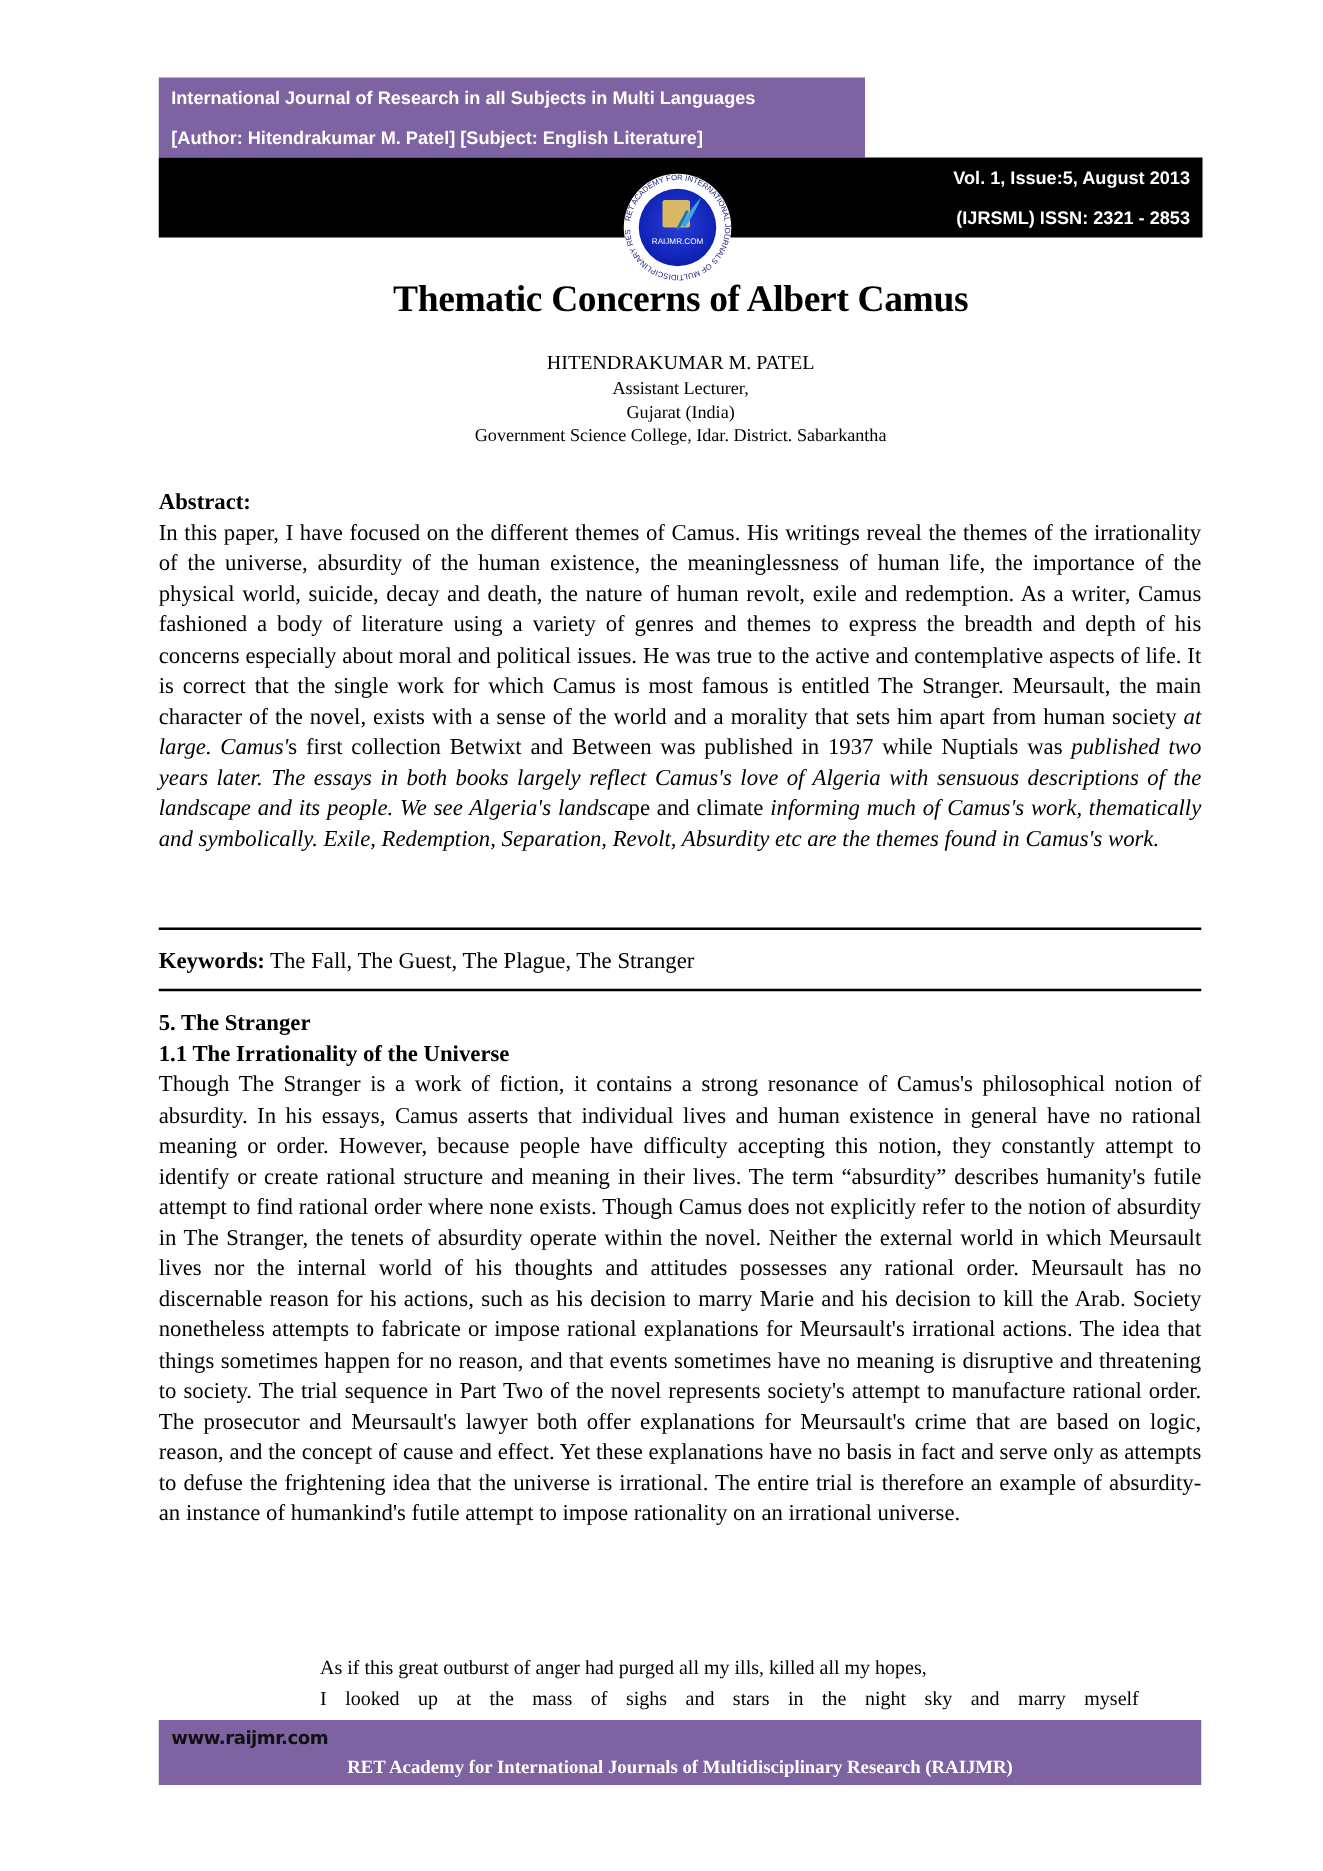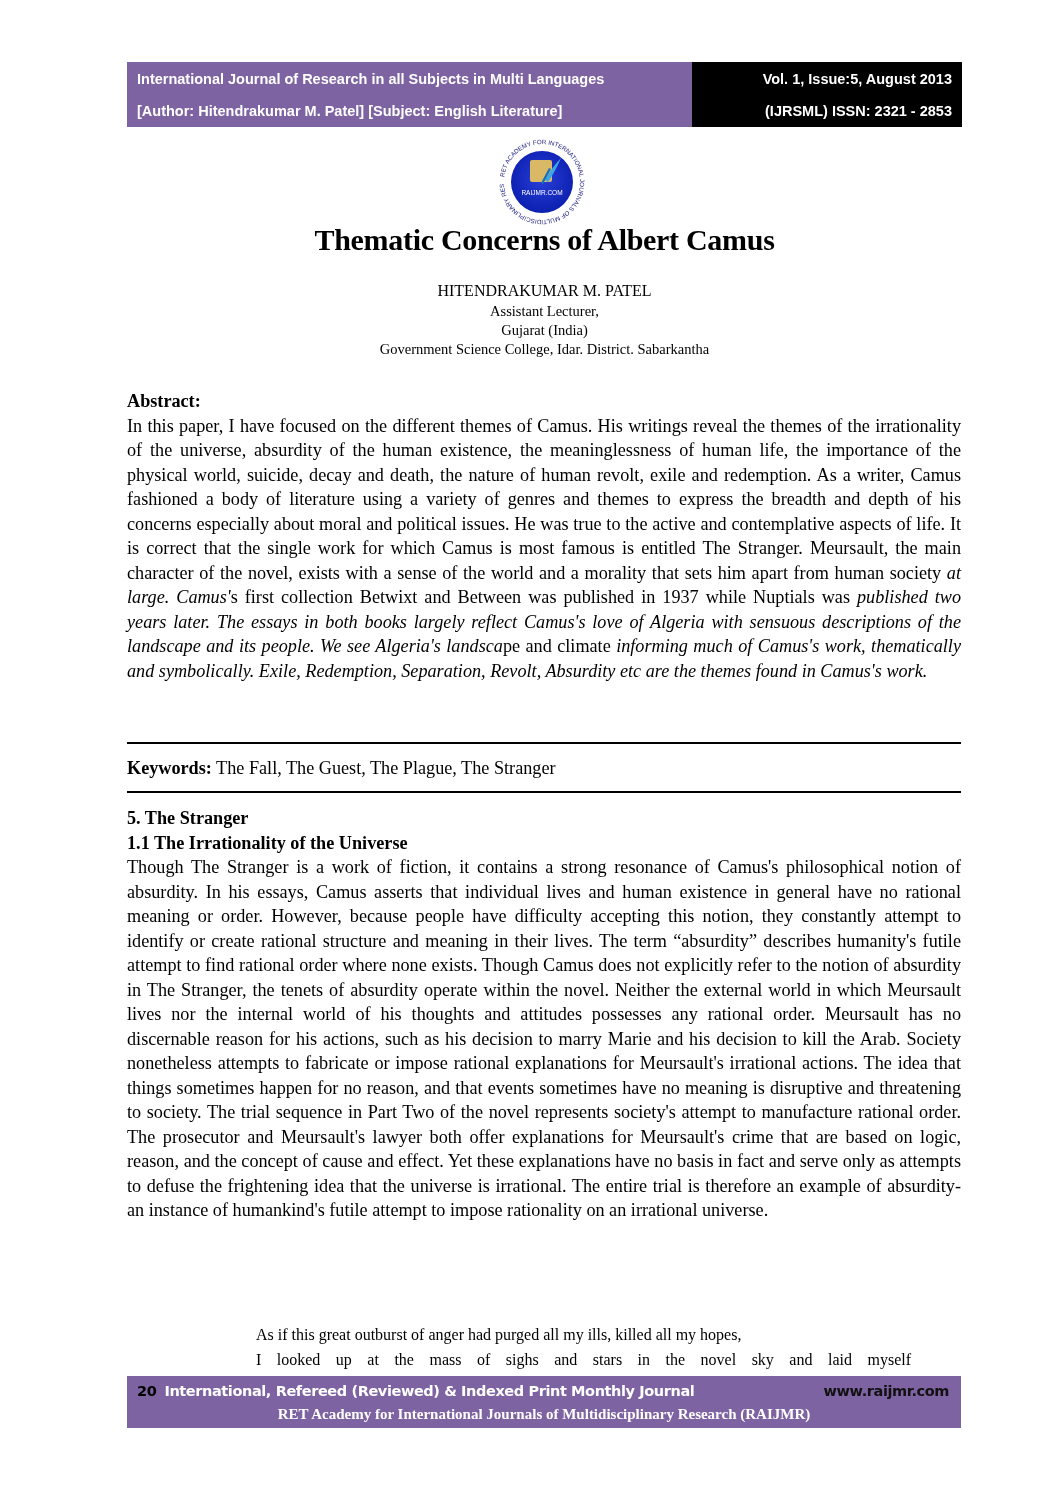--- a/index.html
+++ b/index.html
@@ -1,19 +1,19 @@
 <!DOCTYPE html>
 <html><head>
   <meta charset="utf-8">
   <style>
     html, body { margin: 0; padding: 0; background: #ffffff; }
     body { width: 1058px; height: 1497px; position: relative; overflow: hidden; }
     .page { position: absolute; left: 0; top: 0; width: 1058px; height: 1497px; }
 
-    .header { position: absolute; left: 127px; top: 62px; width: 835px; height: 65px; display: flex; }
+    .header { position: absolute; left: 127px; top: 62px; width: 835px; height: 65px; display: flex; flex-direction: column; }
     .header-left { width: 565px; background: #7e63a2; color: #fff; font-family: "Liberation Sans", sans-serif; font-weight: bold; font-size: 14.5px; padding-left: 10px; box-sizing: border-box; }
     .header-right { flex: 1; background: #000; color: #fff; font-family: "Liberation Sans", sans-serif; font-weight: bold; font-size: 14.5px; text-align: right; padding-right: 10px; box-sizing: border-box; padding-left: 23px; }
     .hline { height: 32px; line-height: 34px; white-space: nowrap; }
 
     .logo { position: absolute; left: 493px; top: 138px; width: 98px; height: 88px; }
 
     .title { position: absolute; left: 127px; top: 223px; width: 835px; text-align: center; font-family: "Liberation Serif", serif; font-weight: bold; font-size: 30px; color: #000; letter-spacing: -0.3px; }
 
     .author-block { position: absolute; left: 127px; top: 280px; width: 835px; text-align: center; font-family: "Liberation Serif", serif; color: #000; }
     .author-name { font-size: 16px; line-height: 22px; }
@@ -102,24 +102,23 @@
   <div class="rule" style="top:791px;"></div>
 
   <div class="section body-text">
     <h2 class="sec-h body-text">5. The Stranger</h2>
     <h3 class="sec-h body-text">1.1 The Irrationality of the Universe</h3>
     <p>Though The  Stranger is a work of fiction, it contains a strong resonance of Camus's philosophical notion of absurdity. In his essays, Camus asserts that individual lives and human existence in general have no rational meaning or order. However, because people have difficulty accepting this notion, they constantly attempt to identify or create rational structure and meaning in their lives. The term “absurdity” describes humanity's futile attempt to find rational order where none exists. Though Camus does not explicitly refer to the notion of absurdity in The Stranger, the tenets of absurdity operate within the novel. Neither the external world in which Meursault lives nor the internal world of his thoughts and attitudes possesses any rational order. Meursault has no discernable reason for his actions, such as his decision to marry Marie and his decision to kill the Arab. Society nonetheless attempts to fabricate or impose rational explanations for Meursault's irrational actions. The idea that things sometimes happen for no reason, and that events sometimes have no meaning is disruptive and threatening to society. The trial sequence in Part Two of the novel represents society's attempt to manufacture rational order. The prosecutor and Meursault's lawyer both offer explanations for Meursault's crime that are based on logic, reason, and the concept of cause and effect. Yet these explanations have no basis in fact and serve only as attempts to defuse the frightening idea that the universe is irrational. The entire trial is therefore an example of absurdity- an instance of humankind's futile attempt to impose rationality on an irrational universe.</p>
   </div>
 
   <div class="quote">
     <div>As if this great outburst of anger  had purged all my ills, killed all my hopes,</div>
-    <div class="q2">I looked up at the mass of sighs and stars in the novel sky and laid myself</div>
+    <div class="q2">I looked up at the mass of sighs and stars in the night sky and marry myself</div>
   </div>
 
   <div class="footer">
     <div class="footer-top">
-      <span><span class="page-num">20</span><span class="footer-tag">International, Refereed (Reviewed) &amp; Indexed Print Monthly Journal</span></span>
       <span class="footer-url">www.raijmr.com</span>
     </div>
     <div class="footer-bottom">RET Academy for International Journals of Multidisciplinary Research (RAIJMR)</div>
   </div>
 
 </div>
 
 </body></html>

